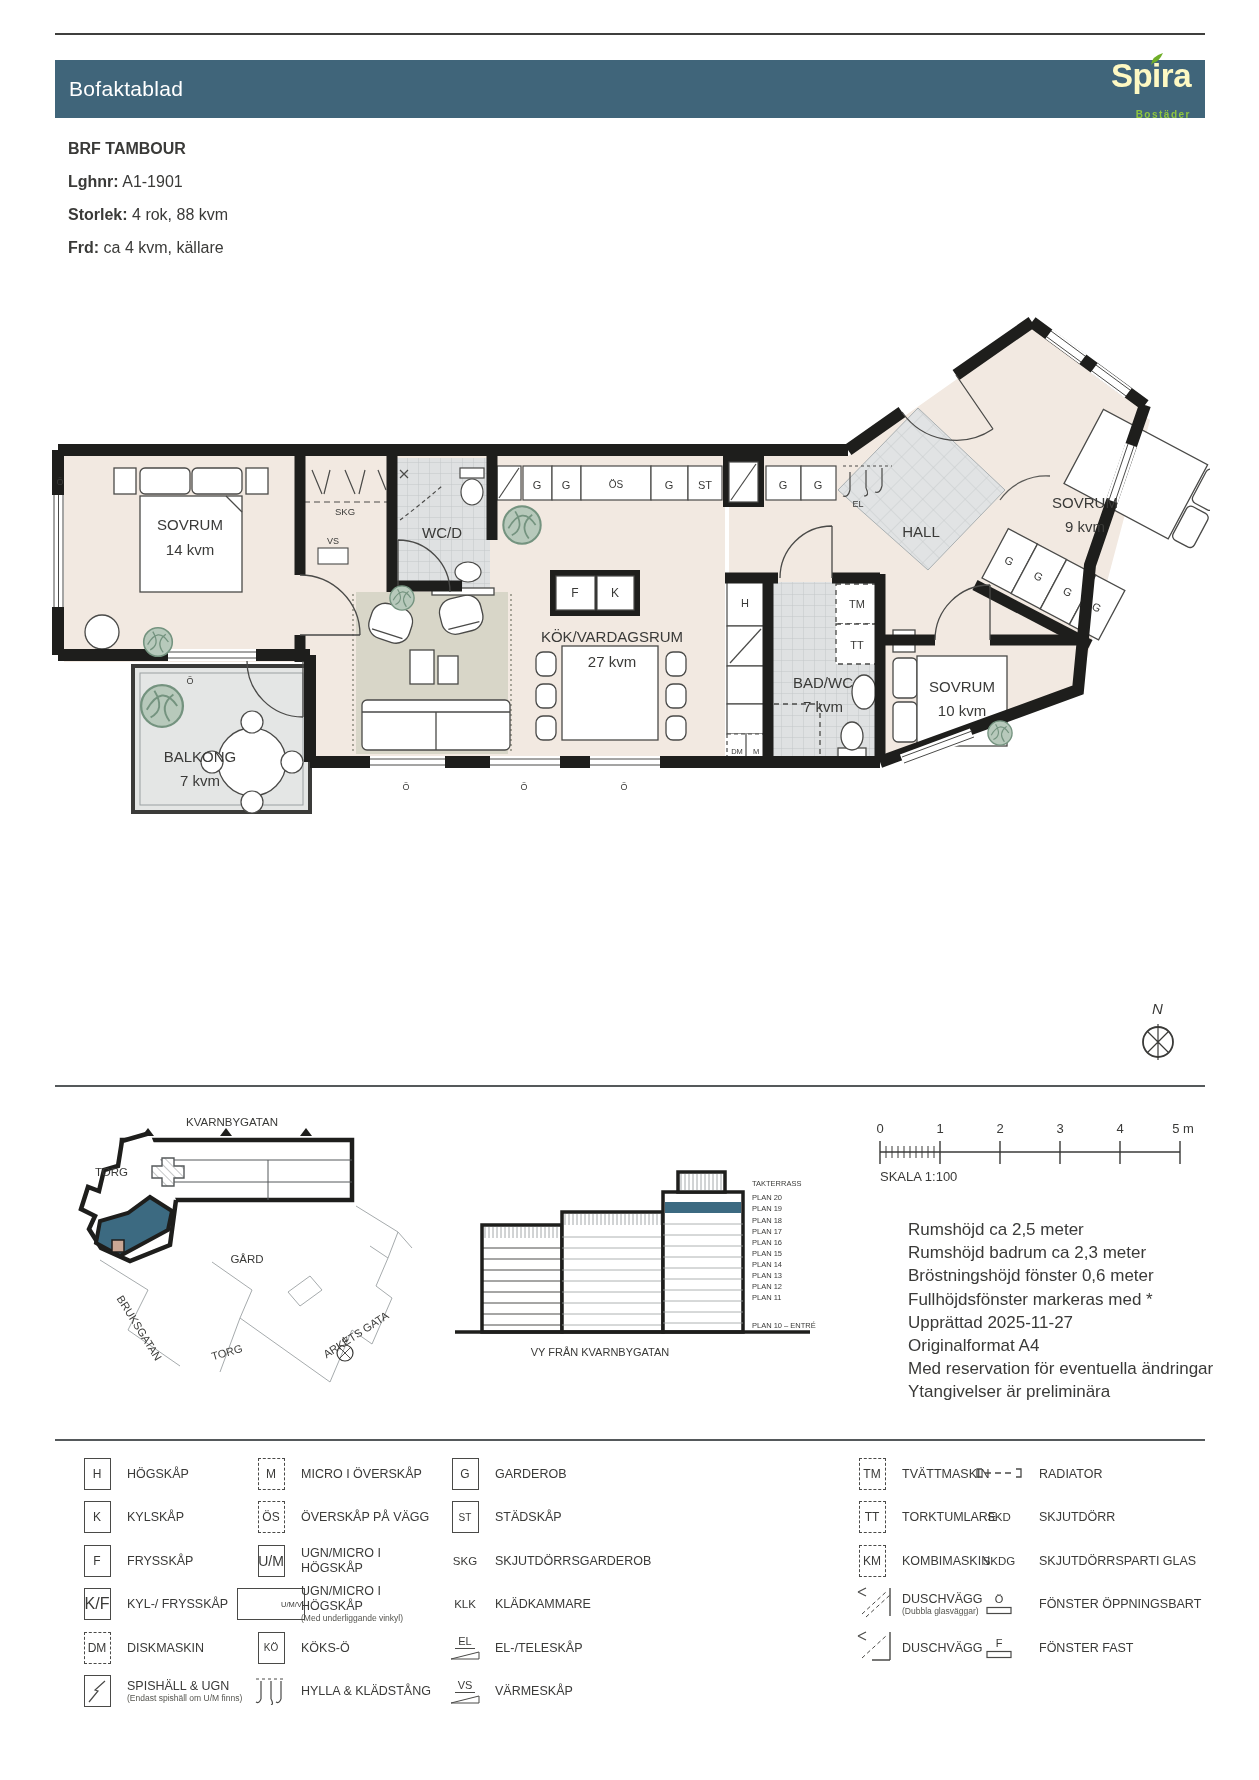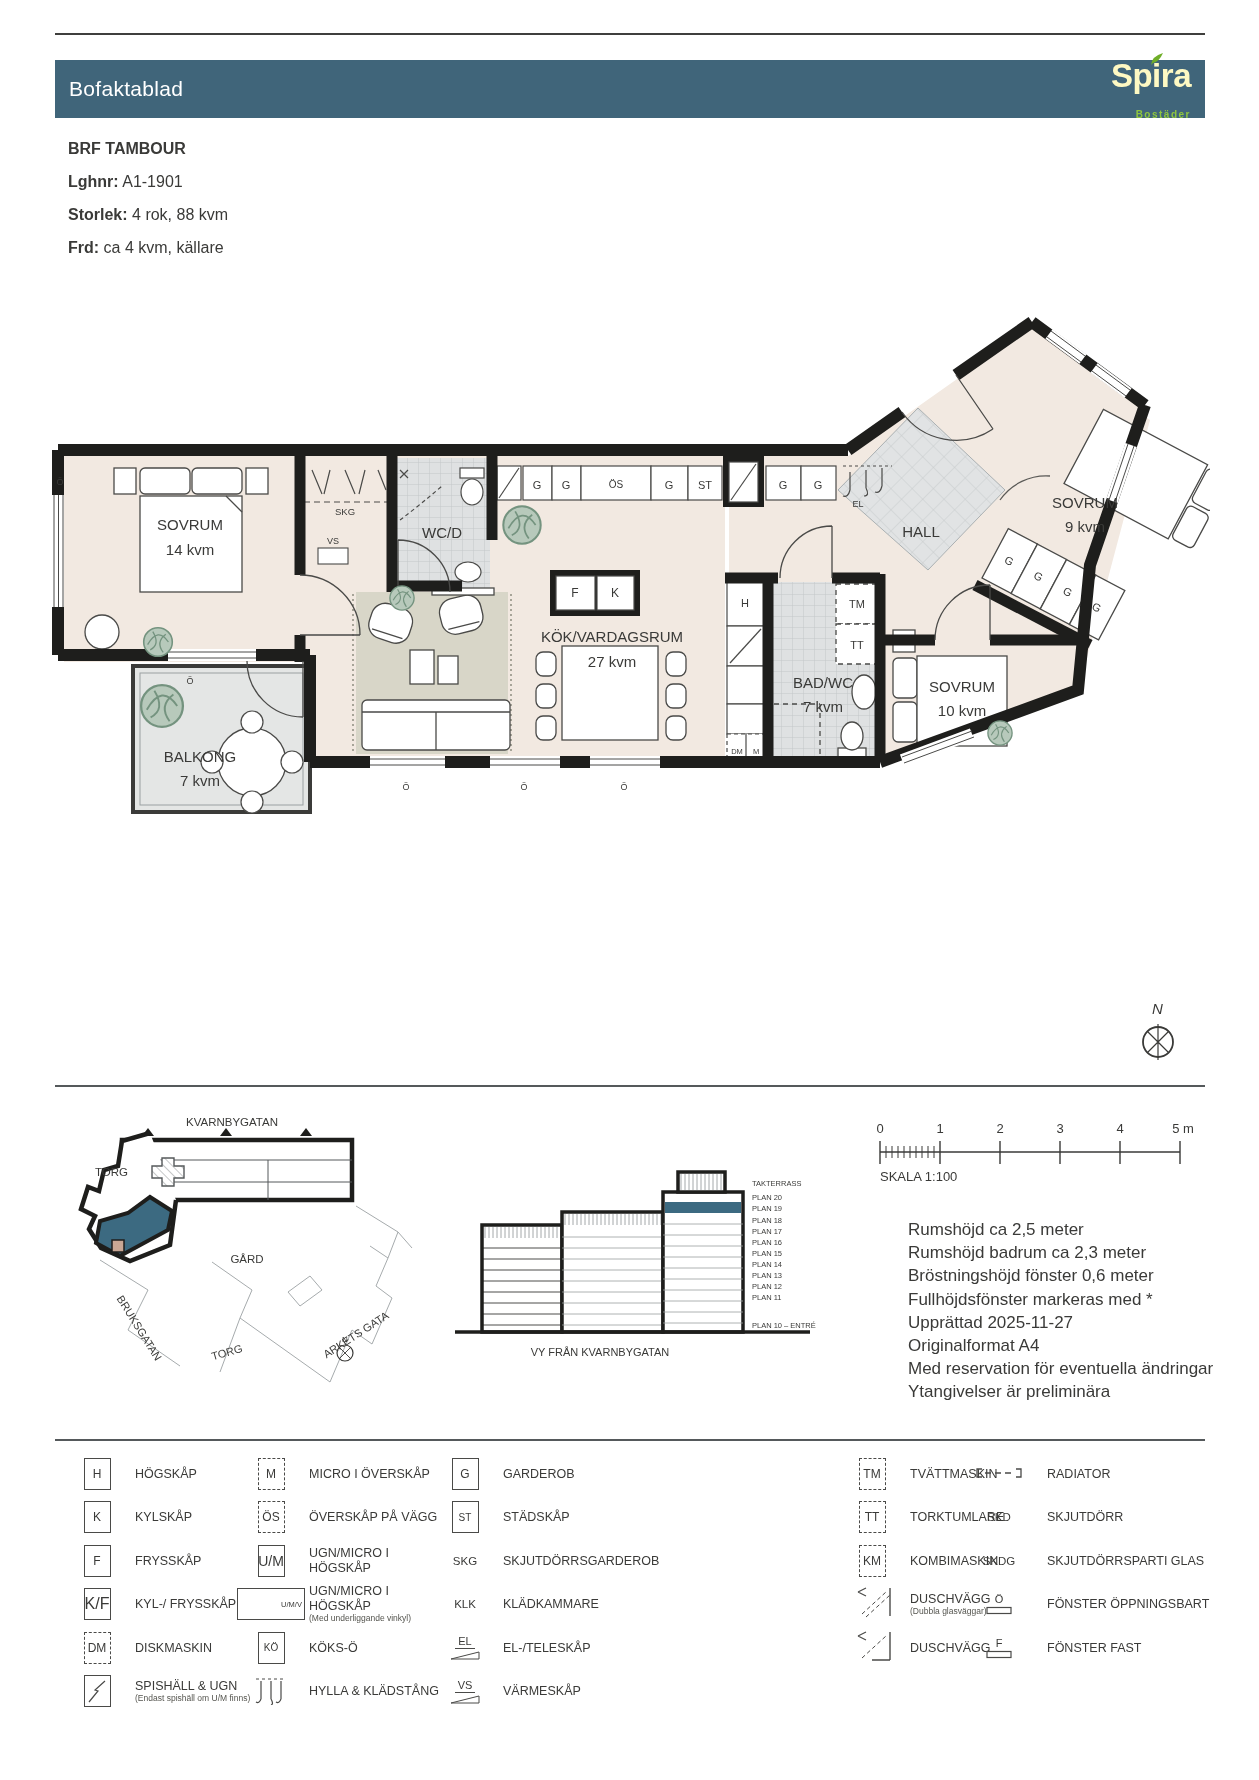--- a/index.html
+++ b/index.html
@@ -23,21 +23,21 @@
   .lrow{height:43.5px;display:flex;align-items:center;}
   .symcell{width:52px;display:flex;justify-content:center;align-items:center;flex:none;}
   .symcell.wide{width:72px;}
   .sym-box,.sym-dash{width:25px;height:30px;border:1.6px solid #4a4a48;display:flex;
        align-items:center;justify-content:center;font-size:12px;color:#3a3a38;background:#fff;flex:none;}
   .sym-dash{border-style:dashed;}
   .sym-sm{font-size:7.5px;padding-left:41px;}
   .sym-txt{font-size:11.5px;color:#3a3a38;}
   .stack{display:flex;flex-direction:column;align-items:center;gap:1px;}
   .stack .st-t{font-size:11px;border-bottom:1.4px solid #4a4a48;padding:0 3px 1px;}
-  .ltxt{margin-left:12px;line-height:1.15;}
+  .ltxt{margin-left:4px;line-height:1.15;}
   .l1{display:block;font-size:12.5px;color:#3a3a38;}
   .l2{display:block;font-size:8.5px;color:#55554f;margin-top:1px;}
 </style>
 </head>
 <body>
 
 <div class="page">
 
   <div class="topline"></div>
 

